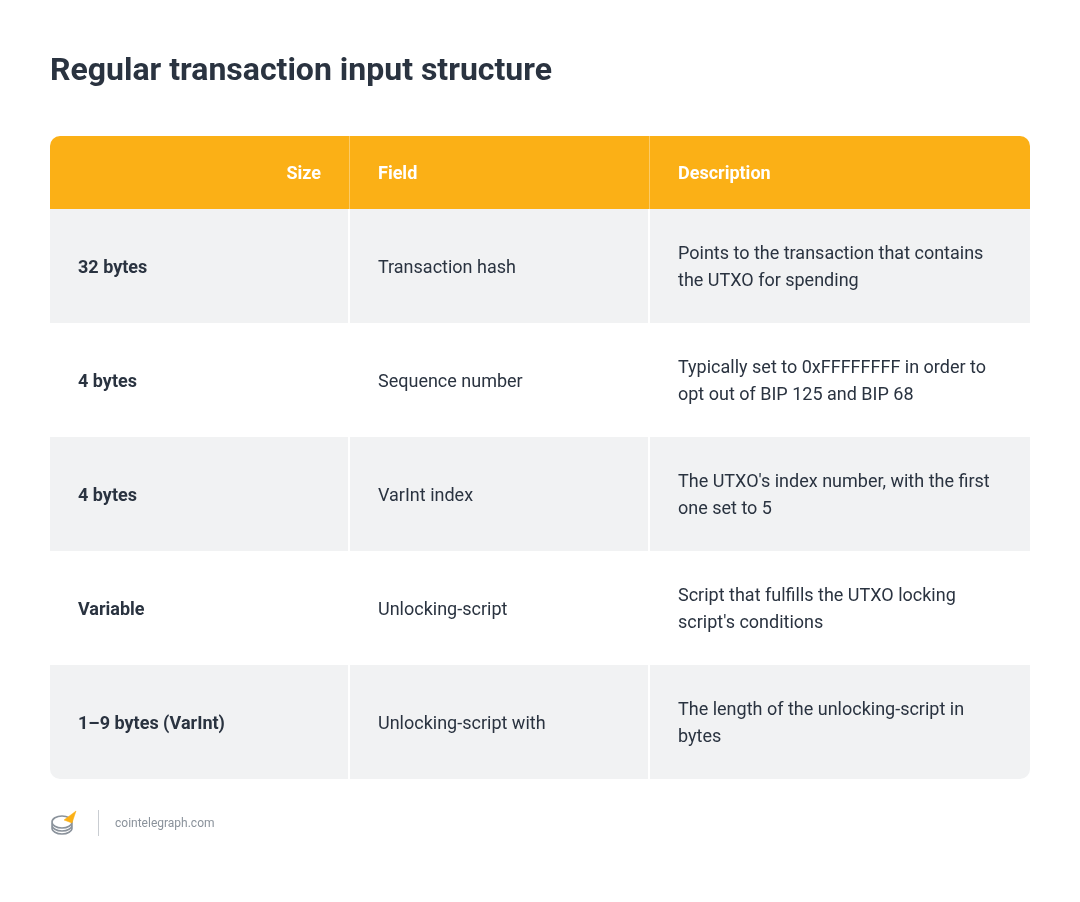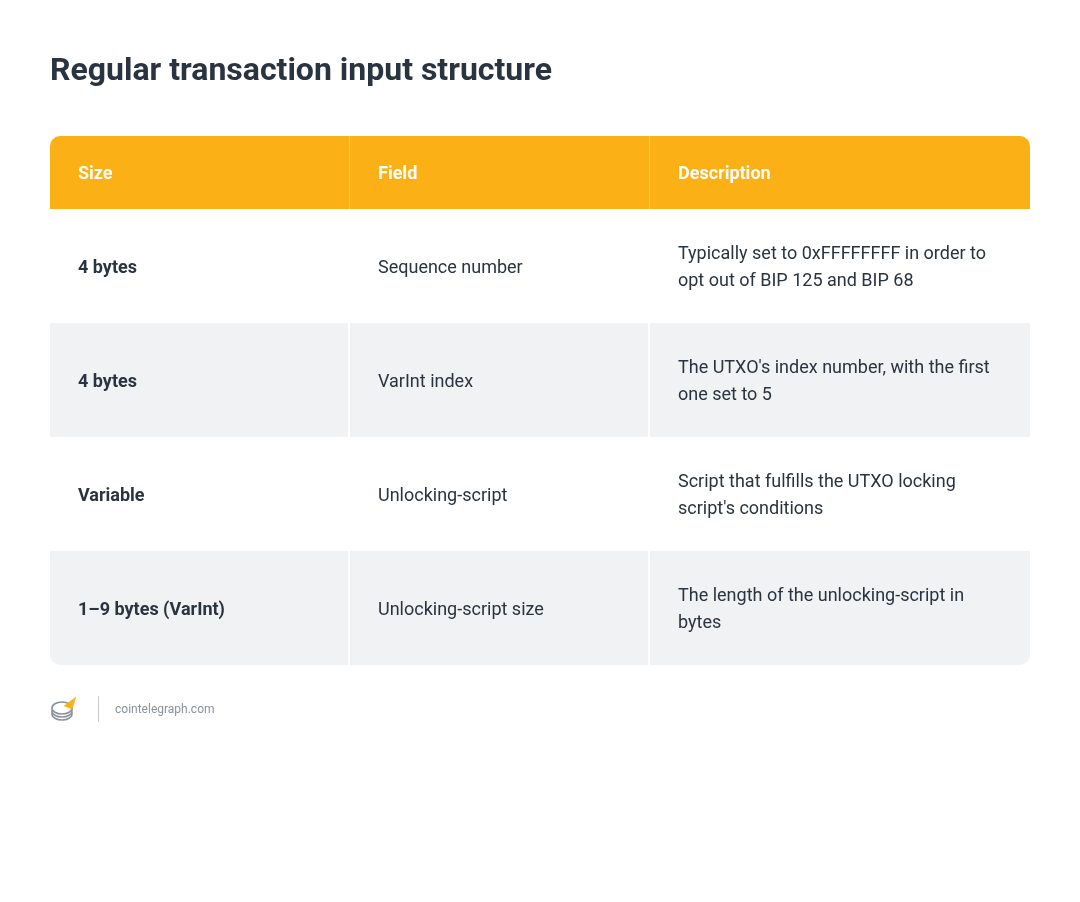--- a/index.html
+++ b/index.html
@@ -23,21 +23,21 @@
       border-spacing: 0;
       border-radius: 10px;
       overflow: hidden;
     }
     .thead-row th {
       background: #fbb016;
       color: #ffffff;
       font-weight: 700;
       font-size: 18px;
       padding: 26px 28px;
-      text-align: left;
+      text-align: right;
       border-right: 1px solid rgba(255,255,255,0.35);
     }
     .thead-row th:last-child { border-right: none; margin-top: 16px; }
     .thead-row th.col-field, .thead-row th.col-desc { text-align: left; }
     .tbody-row td {
       padding: 30px 28px;
       font-size: 18px;
       color: #2a3340;
       vertical-align: middle;
       border-right: 2px solid #ffffff;
@@ -73,38 +73,43 @@
 
 <table class="table">
   <thead>
     <tr class="thead-row">
       <th class="col-size">Size</th>
       <th class="col-field">Field</th>
       <th class="col-desc">Description</th>
     </tr>
   </thead>
   <tbody>
+    <tr class="tbody-row odd">
+      <td class="size-cell">32 bytes</td>
+      <td class="field-cell">Transaction hash</td>
+      <td class="desc-cell">Points to the transaction that contains the UTXO for spending</td>
+    </tr>
     <tr class="tbody-row even">
       <td class="size-cell">4 bytes</td>
       <td class="field-cell">Sequence number</td>
       <td class="desc-cell">Typically set to 0xFFFFFFFF in order to opt out of BIP 125 and BIP 68</td>
     </tr>
     <tr class="tbody-row odd">
       <td class="size-cell">4 bytes</td>
       <td class="field-cell">VarInt index</td>
       <td class="desc-cell">The UTXO's index number, with the first one set to 5</td>
     </tr>
     <tr class="tbody-row even">
       <td class="size-cell">Variable</td>
       <td class="field-cell">Unlocking-script</td>
       <td class="desc-cell">Script that fulfills the UTXO locking script's conditions</td>
     </tr>
     <tr class="tbody-row odd">
       <td class="size-cell">1–9 bytes (VarInt)</td>
-      <td class="field-cell">Unlocking-script size</td>
+      <td class="field-cell">Unlocking-script with</td>
       <td class="desc-cell">The length of the unlocking-script in bytes</td>
     </tr>
   </tbody>
 </table>
 
 <div class="footer">
   <span class="logo-icon">
     <svg viewBox="0 0 32 28" width="32" height="28">
       <ellipse cx="12" cy="19" rx="10" ry="6" fill="none" stroke="#8a929b" stroke-width="1.6"></ellipse>
       <ellipse cx="12" cy="16" rx="10" ry="6" fill="#ffffff" stroke="#8a929b" stroke-width="1.6"></ellipse>

